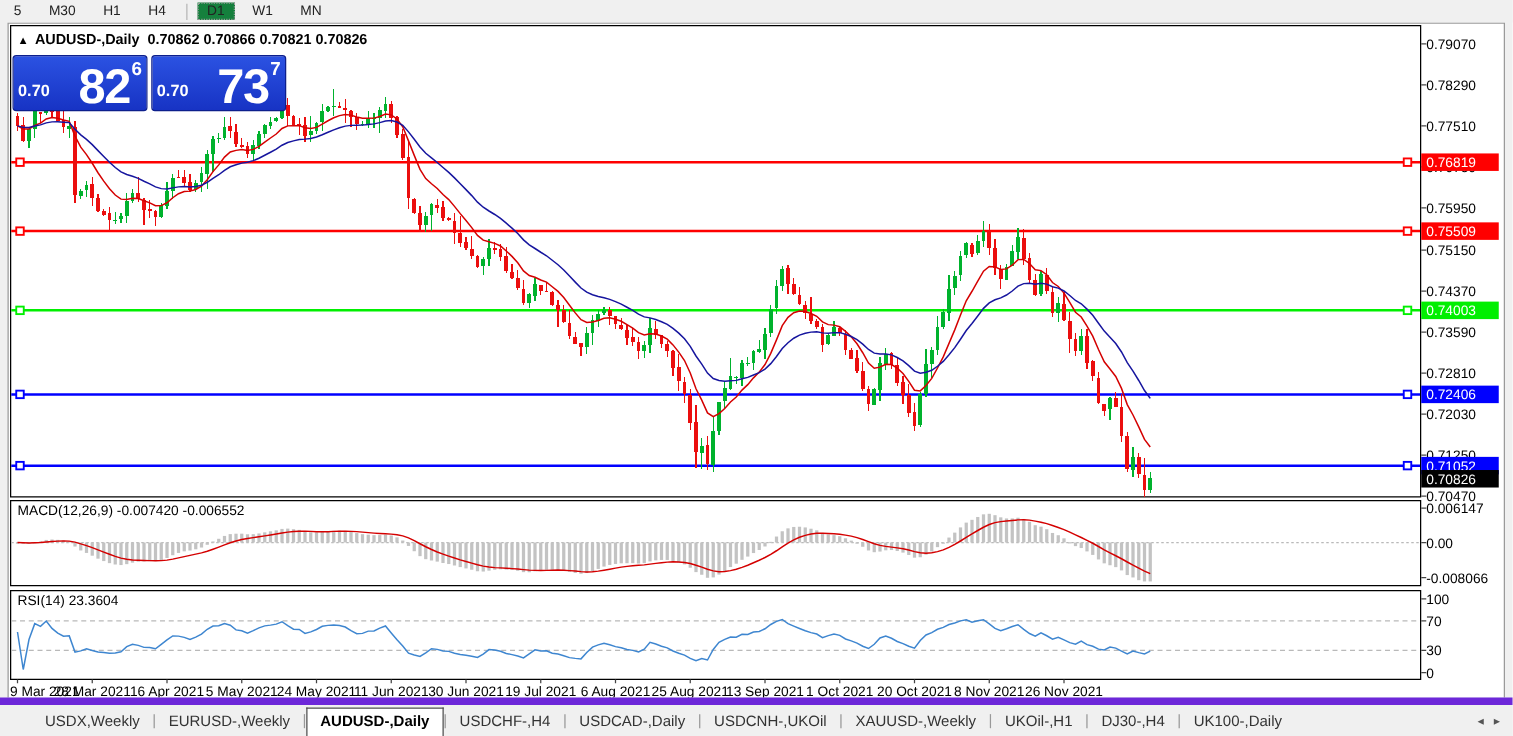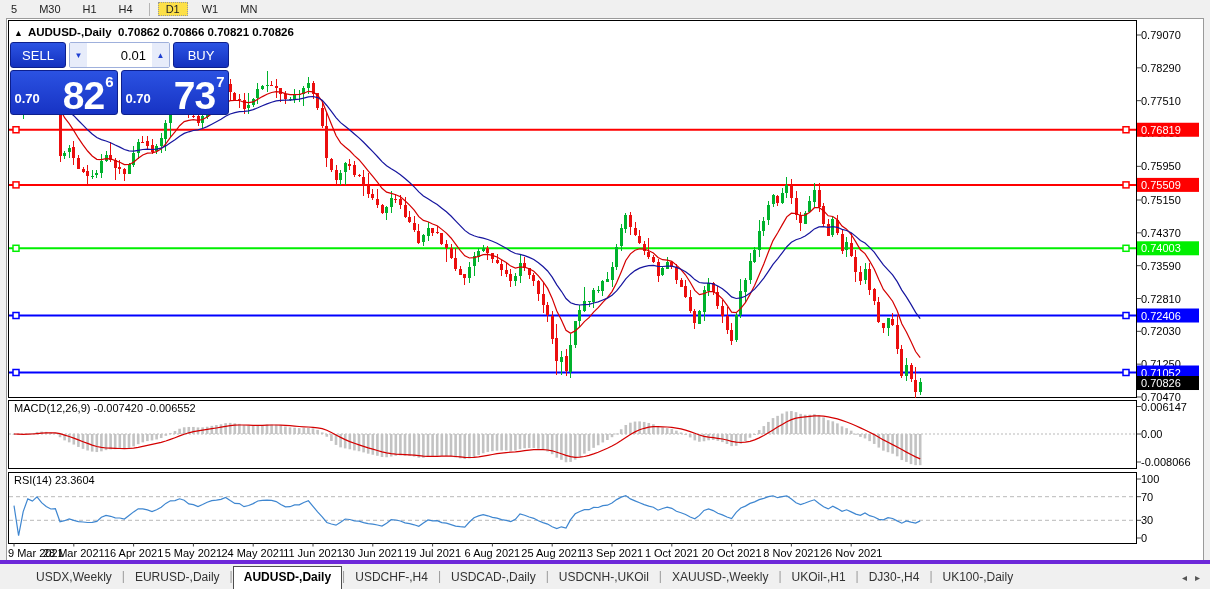--- a/index.html
+++ b/index.html
@@ -7,21 +7,21 @@
     width:1210px;height:589px;position:relative;overflow:hidden;
     background:#f0f0f0;font-family:"Liberation Sans",sans-serif;
     -webkit-font-smoothing:antialiased;
   }
   
   .toolbar{
     position:absolute;left:0;top:0;width:100%;height:18px;z-index:5;
     background:#f0f0f0;display:flex;align-items:center;font-size:11px;color:#222;
   }
   .tf-btn{padding:1px 8px;margin:0 3px;cursor:default;white-space:nowrap;}
-  .tf-btn.active{background:#fde047;border:1px dotted #9a9a9a;padding:0 7px;}
+  .tf-btn.active{background:#15803d;border:1px dotted #9a9a9a;padding:0 7px;}
   .tf-sep{width:1px;height:13px;background:#b5b5b5;margin:0 5px;}
   
   #chart-svg{position:absolute;left:0;top:0;z-index:1;}
   
   .title-overlay{
     position:absolute;left:14px;top:26px;z-index:4;font-size:11.5px;
     font-weight:bold;color:#000;white-space:nowrap;
   }
   .title-overlay .tri{font-size:9px;margin-right:5px;}
   
@@ -42,21 +42,21 @@
     flex:1;background:linear-gradient(180deg,#2b52e2 0%,#1733c4 100%);
     border:1px solid #0d1f8c;border-radius:3px;color:#fff;
     display:flex;align-items:flex-end;justify-content:center;padding-bottom:2px;
   }
   .price-tile .prefix{font-size:13px;font-weight:bold;margin:8px 2px 6px 0;}
   .price-tile .big{font-size:39px;font-weight:bold;line-height:0.82;letter-spacing:-1px;margin-left:21px;}
   .price-tile .sup{font-size:15px;font-weight:bold;align-self:flex-start;margin-top:2px;margin-left:1px;}
   
   .tabbar{
     position:absolute;left:0;bottom:0;width:100%;height:25px;z-index:5;
-    background:#f0f0f0;border-top:4px solid #6d28d9;
+    background:#f0f0f0;border-top:6px solid #6d28d9;
     display:flex;align-items:flex-end;font-size:12px;color:#333;
   }
   .tab-lead{width:26px;}
   .tab{padding:4px 10px 5px;white-space:nowrap;cursor:pointer;}
   .tab.active{background:#fff;border:1px solid #4d4d4d;border-bottom:none;color:#000;font-weight:bold;padding:3px 10px 5px;}
   .tab-sep{color:#999;padding:0 0 6px;}
   .tab-arrows{margin-left:auto;margin-right:10px;color:#555;font-size:10px;padding-bottom:6px;}
   .tab-arrows span{margin-left:8px;cursor:pointer;}
 </style>
 </head>
@@ -808,48 +808,39 @@
       <rect x="1137" y="376.01469199999985" width="62" height="14" fill="#000000"></rect>
       <text x="1141" y="387.01469199999985" font-size="11px" fill="#fff" font-family="&quot;Liberation Sans&quot;,sans-serif">0.70826</text>
     </g>
   </svg>
 
 <div class="title-overlay">
   <span class="tri">▲</span><span>AUDUSD-,Daily</span>&nbsp;&nbsp;<span>0.70862 0.70866 0.70821 0.70826</span>
 </div>
 
 <div class="trade-panel">
-  <div class="tp-row1">
-    <div class="btn-blue btn-sell">SELL</div>
-    <div class="stepper">
-      <button class="step-btn">▼</button>
-      <input class="vol-input" value="0.01" style="">
-      <button class="step-btn">▲</button>
-    </div>
-    <div class="btn-blue btn-buy">BUY</div>
-  </div>
   <div class="tp-row2">
     <div class="price-tile">
       <span class="prefix">0.70</span>
         <span class="big">82</span>
         <span class="sup">6</span>
     </div>
     <div class="price-tile">
       <span class="prefix">0.70</span>
         <span class="big">73</span>
         <span class="sup">7</span>
     </div>
   </div>
 </div>
 
 <div class="tabbar" id="tabbar">
     <div class="tab-lead"></div>
     <div class="tab">USDX,Weekly</div>
     <div class="tab-sep">|</div>
-    <div class="tab">EURUSD-,Daily</div>
+    <div class="tab">EURUSD-,Weekly</div>
     <div class="tab-sep">|</div>
     <div class="tab active">AUDUSD-,Daily</div>
     <div class="tab-sep">|</div>
     <div class="tab">USDCHF-,H4</div>
     <div class="tab-sep">|</div>
     <div class="tab">USDCAD-,Daily</div>
     <div class="tab-sep">|</div>
     <div class="tab">USDCNH-,UKOil</div>
     <div class="tab-sep">|</div>
     <div class="tab">XAUUSD-,Weekly</div>

